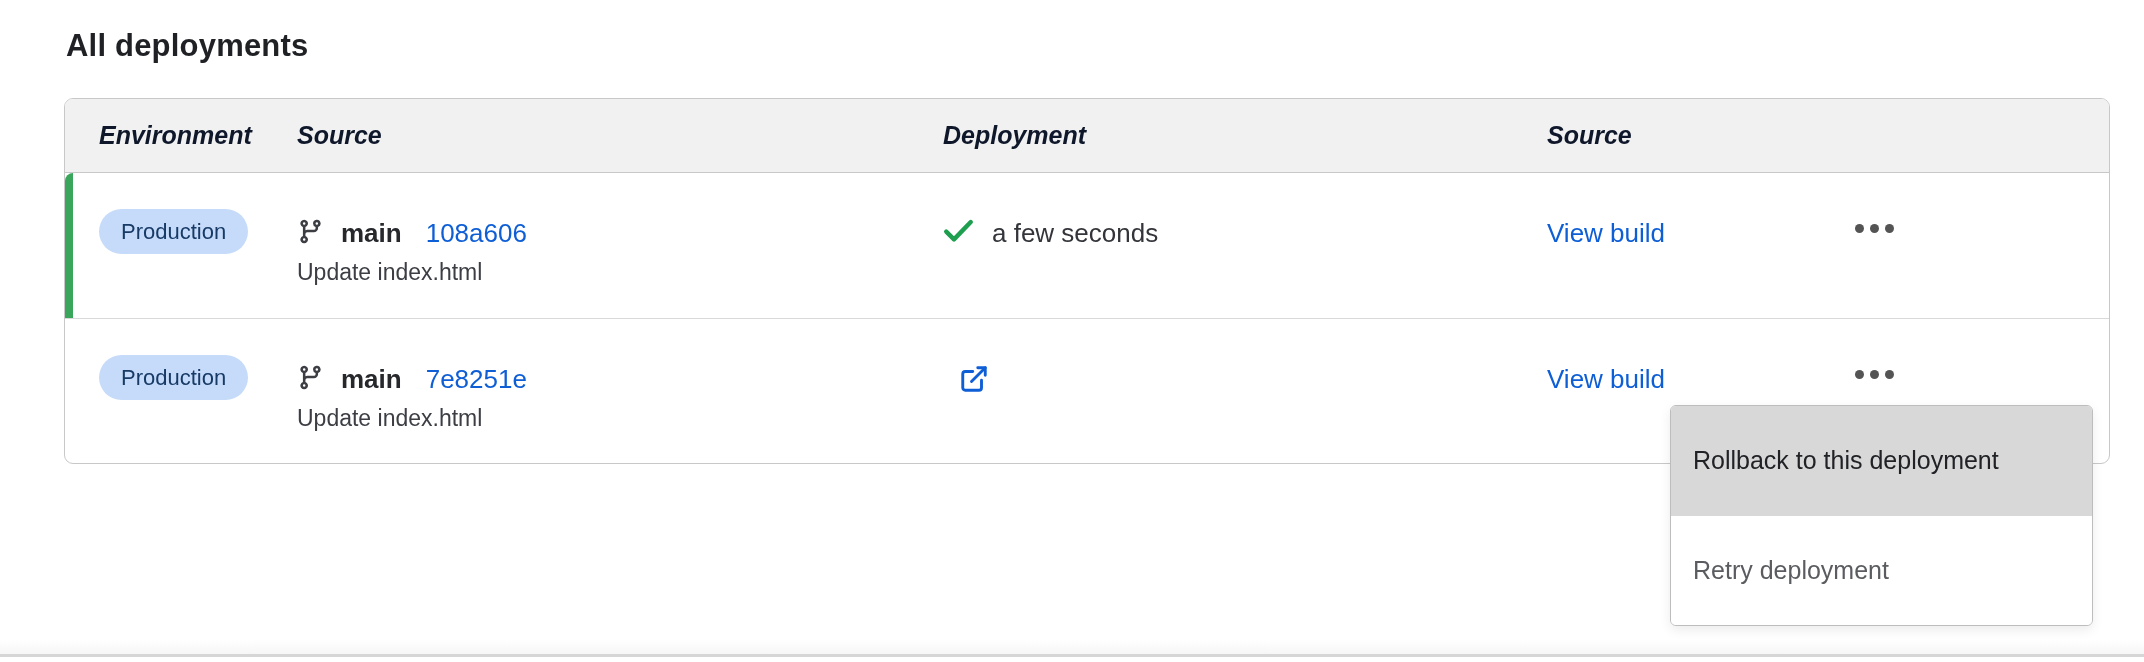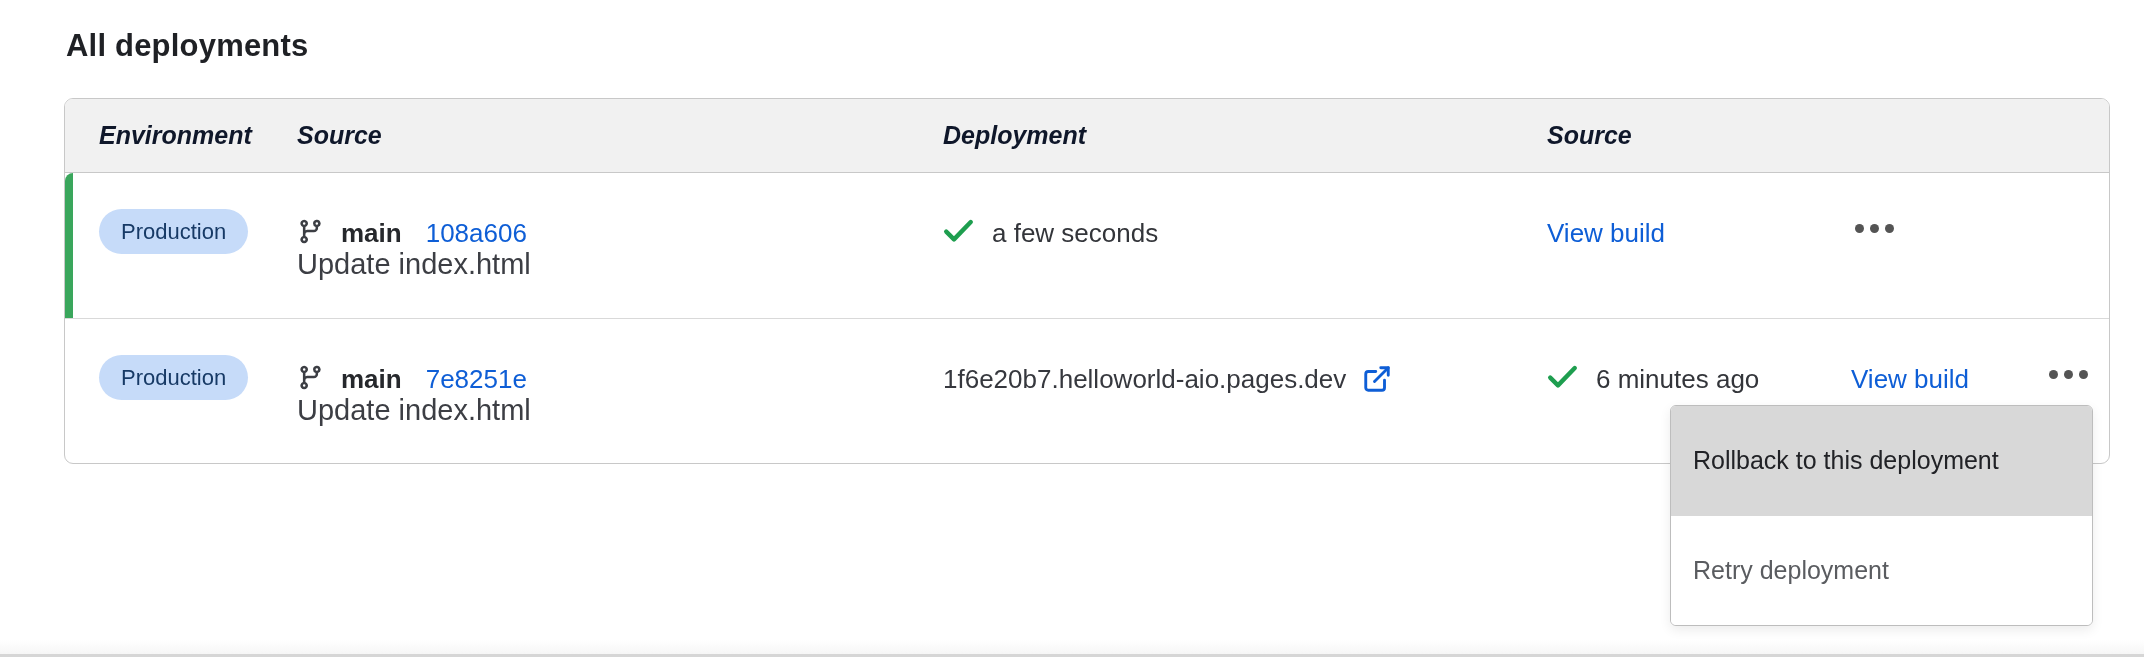--- a/index.html
+++ b/index.html
@@ -27,21 +27,21 @@
     bottom:0; width:8px; background:#3aa65c; border-radius:8px 0 0 0; }
   .row:last-child.current::before { border-radius:8px 0 0 8px; }
 
   .l1 { height:30px; margin-top:45px; display:flex; align-items:flex-start; font-size:26px; }
   .badge { display:inline-flex; align-items:center; margin-top:36px; height:45px;
     padding:12px 22px; background:#c6dbf9; color:#173a66; font-size:22px;
     border-radius:23px; }
   .branch-icon { width:27px; height:27px; flex:0 0 auto; }
   .branch-name { font-weight:700; color:#26282c; margin-left:17px; }
   .commit-link { color:#0e5ed6; text-decoration:none; margin-left:24px; cursor:pointer; }
-  .commit-msg { font-size:29px; color:#3c3e44; margin-top:2px; line-height:28px; }
+  .commit-msg { font-size:23px; color:#3c3e44; margin-top:10px; line-height:28px; }
   .dep-url { color:#36383e; }
   .ext-link { display:inline-flex; margin-left:16px; cursor:pointer; }
   .check { margin-right:18px; flex:0 0 auto; }
   .status-time { color:#33353a; }
   .view-build { color:#0e5ed6; text-decoration:none; cursor:pointer; }
   .dots-btn { display:flex; gap:6px; align-items:center; background:none;
     border:none; cursor:pointer; padding:6px 4px; }
   .dots-btn i { width:9px; height:9px; border-radius:50%; background:#545454; }
 
   .menu { position:absolute; left:1670px; top:405px; width:423px; height:221px;
@@ -125,36 +125,27 @@
           <svg class="branch-icon" viewBox="0 0 16 16" fill="#3c3e44">
             <path d="M9.5 3.25a2.25 2.25 0 1 1 3 2.122V6A2.5 2.5 0 0 1 10 8.5H6a1 1 0 0 0-1 1v1.128a2.251 2.251 0 1 1-1.5 0V5.372a2.25 2.25 0 1 1 1.5 0v1.836A2.493 2.493 0 0 1 6 7h4a1 1 0 0 0 1-1v-.628a2.25 2.25 0 0 1-1.5-2.122Zm-6 0a.75.75 0 1 0 1.5 0 .75.75 0 0 0-1.5 0Zm8.25-.75a.75.75 0 1 0 0 1.5.75.75 0 0 0 0-1.5ZM4.25 12a.75.75 0 1 0 0 1.5.75.75 0 0 0 0-1.5Z"></path>
           </svg>
           <span class="branch-name">main</span>
           <a class="commit-link">7e8251e</a>
         </div>
         <div class="commit-msg">Update index.html</div>
       </div>
       <div>
         <div class="l1">
-          <span class="dep-url">1f6e20b7.helloworld-aio.pages.dev</span>
           <a class="ext-link">
             <svg width="30" height="30" viewBox="0 0 24 24" fill="none" stroke="#0e5ed6" stroke-width="2.3" stroke-linecap="round" stroke-linejoin="round">
               <path d="M18 13v6a2 2 0 0 1-2 2H5a2 2 0 0 1-2-2V8a2 2 0 0 1 2-2h6"></path>
               <polyline points="15 3 21 3 21 9"></polyline>
               <line x1="10" y1="14" x2="21" y2="3"></line>
             </svg>
           </a>
-        </div>
-      </div>
-      <div>
-        <div class="l1">
-          <svg class="check" width="31" height="26" viewBox="0 0 24 20" fill="none" stroke="#1e9e4f" stroke-width="3.4" stroke-linecap="round" stroke-linejoin="round">
-            <polyline points="2.5 10.5 8.5 16.5 21.5 3"></polyline>
-          </svg>
-          <span class="status-time">6 minutes ago</span>
         </div>
       </div>
       <div>
         <div class="l1">
           <a class="view-build">View build</a>
         </div>
       </div>
       <div>
         <div class="l1">
           <button class="dots-btn">

